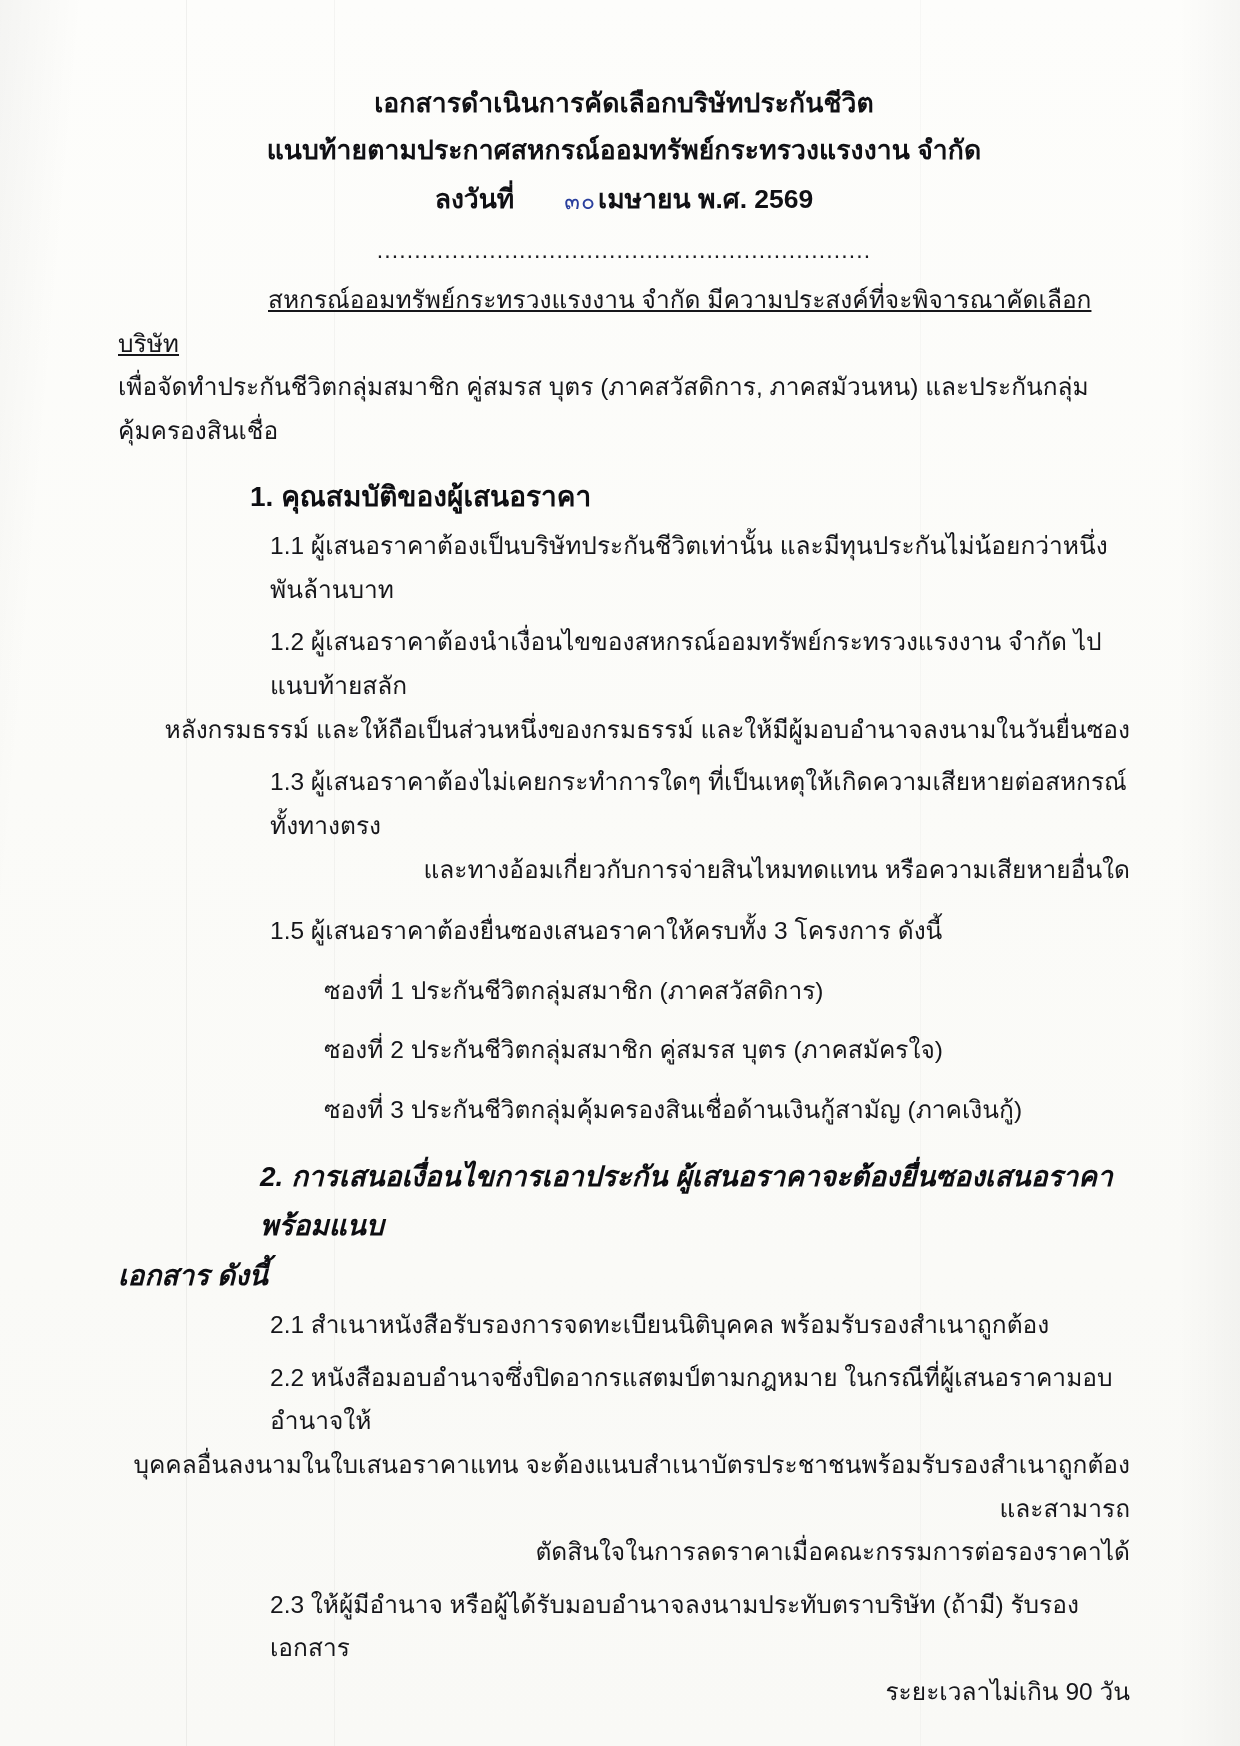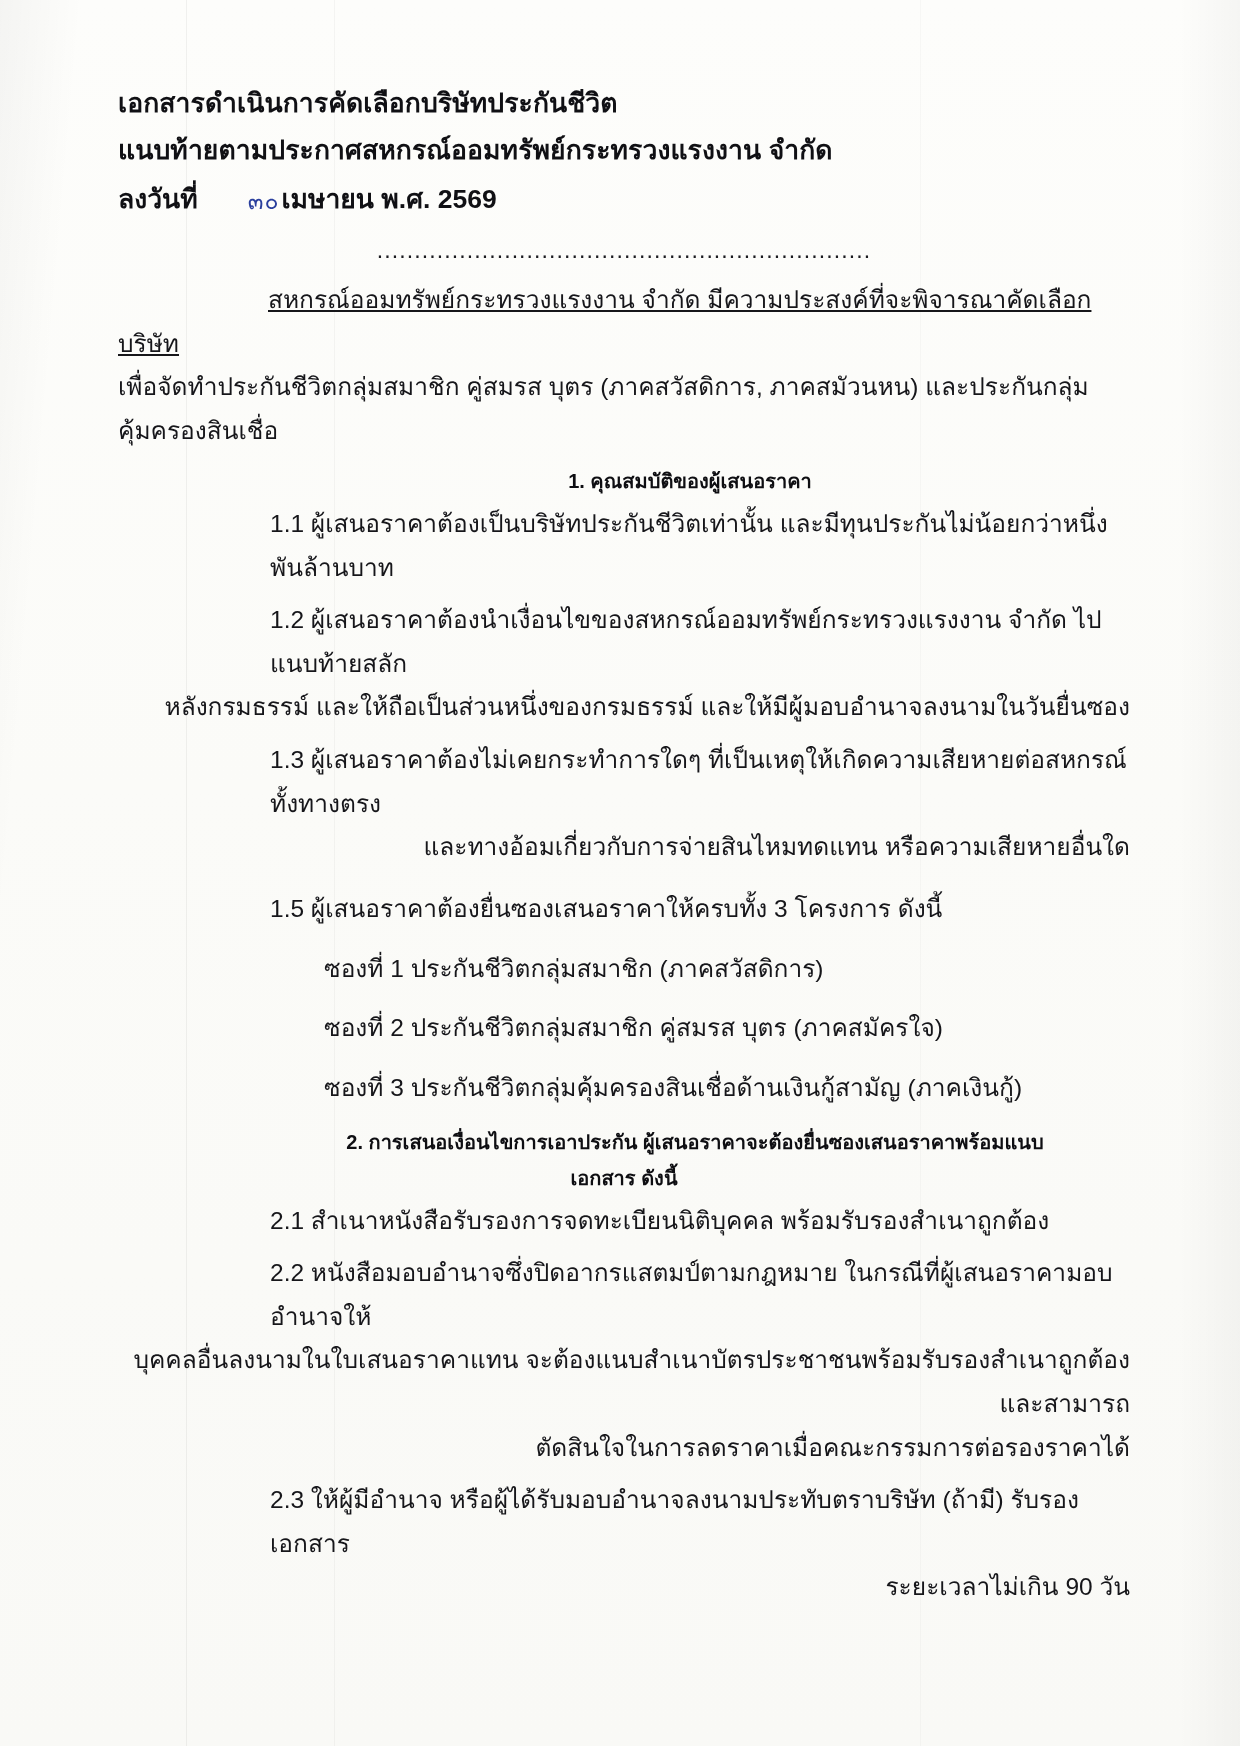--- a/index.html
+++ b/index.html
@@ -38,21 +38,21 @@
   .content {
     position: absolute;
     left: 118px;
     top: 80px;
     width: 1012px;
     color: #16161a;
   }
 
   
   .title-block {
-    text-align: left;
+    text-align: center;
     margin-bottom: 6px;
   }
   .title-line {
     font-size: 26.5px;
     font-weight: 700;
     letter-spacing: 0.1px;
     line-height: 1.78;
     color: #101014;
   }
   .date-line {
@@ -87,29 +87,28 @@
   .para {
     font-size: 24.5px;
     line-height: 1.78;
     color: #16161a;
     margin: 0;
     text-align: left;
   }
   .para.lead { text-indent: 150px; text-decoration: underline; }
 
   .section-head {
-    font-size: 20px;
+    font-size: 28px;
     font-weight: 700;
     line-height: 1.78;
     color: #0e0e12;
-    margin: 12px 0 2px 0;
+    margin: 20px 0 2px 0;
     padding-left: 132px;
-    text-align: center;
-  }
-  .section-head.wrap { padding-left: 142px; }
+  }
+  .section-head.wrap { padding-left: 142px; font-style: italic; }
   .section-head .cont {
     display: block;
     padding-left: 0;
     margin-left: -142px;
   }
 
   .item {
     font-size: 24.5px;
     line-height: 1.78;
     color: #16161a;

